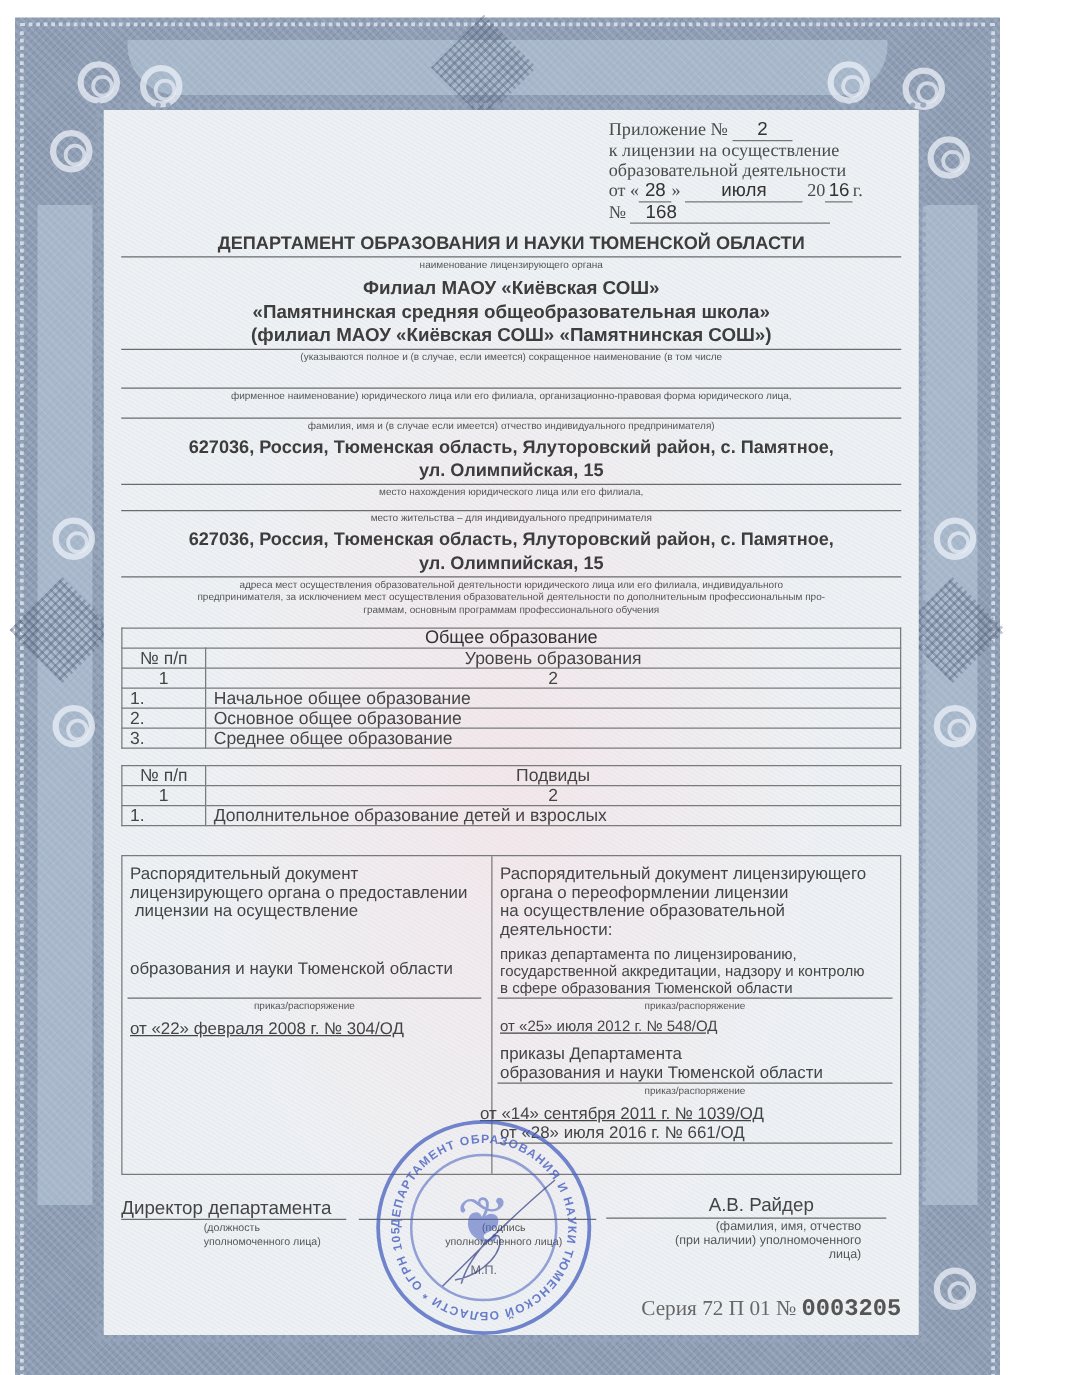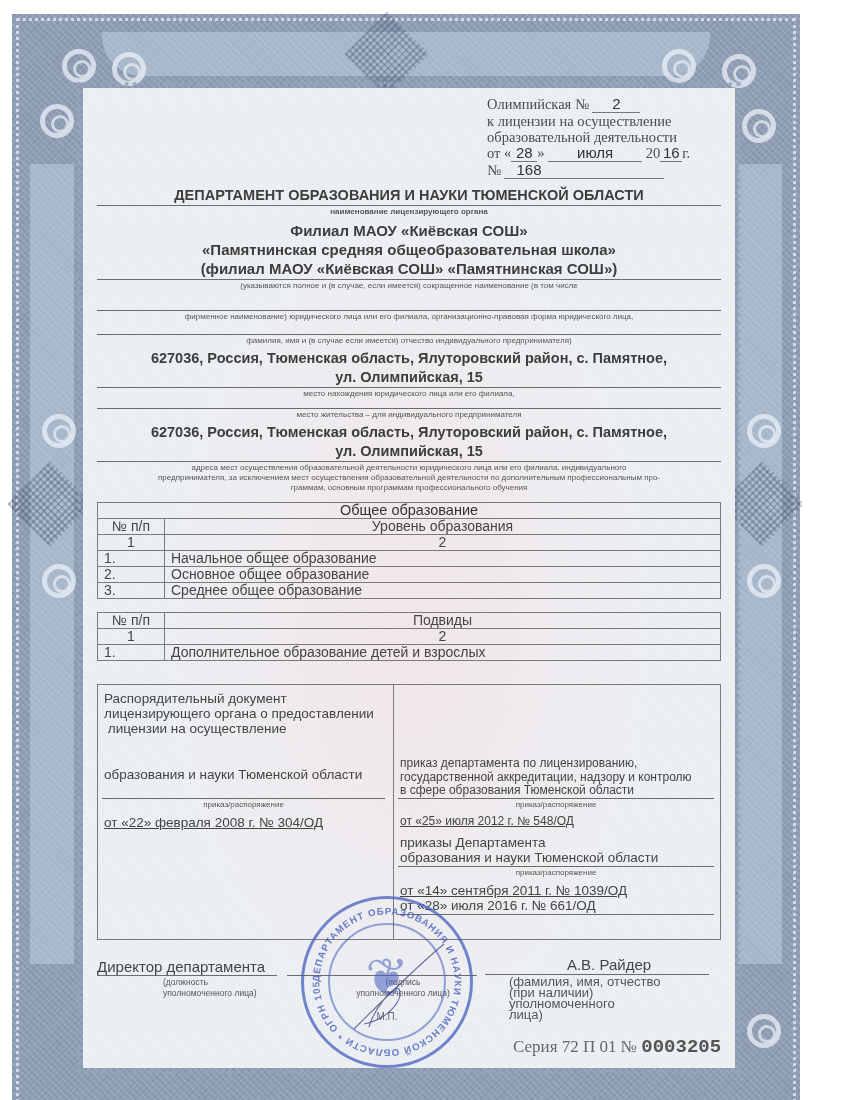--- a/index.html
+++ b/index.html
@@ -103,39 +103,39 @@
   <div class="scroll" style="left:30px;top:550px;"></div>
   <div class="scroll" style="left:735px;top:400px;"></div>
   <div class="scroll" style="left:735px;top:550px;"></div>
   <div class="scroll" style="left:735px;top:1000px;"></div>
 </div>
 
 <div class="panel">
 
   <div class="abs serif appendix">
     <div>
-      <span>Олимпийская №</span>
+      <span>Приложение №</span>
       <span class="fill" style="width:48px;">2</span>
     </div>
     <div>к лицензии на осуществление</div>
     <div>образовательной деятельности</div>
     <div>
       <span>от «</span><span class="fill" style="width:26px;">28</span><span>»</span>
       <span class="fill" style="width:94px;">июля</span>
       <span>20</span><span class="fill" style="width:22px;">16</span><span>г.</span>
     </div>
     <div>
       <span>№</span>
       <span class="fill" style="width:160px;text-align:left;padding-left:12px;box-sizing:border-box;">168</span>
     </div>
   </div>
 
   <div class="bold-line" style="top:99px;font-size:14.5px;">ДЕПАРТАМЕНТ ОБРАЗОВАНИЯ И НАУКИ ТЮМЕНСКОЙ ОБЛАСТИ</div>
   <div class="hr" style="top:117px;"></div>
-  <div class="cap" style="top:119px;font-weight:bold;">наименование лицензирующего органа</div>
+  <div class="cap" style="top:119px;">наименование лицензирующего органа</div>
 
   <div class="bold-line" style="top:134px;font-size:15px;">Филиал МАОУ «Киёвская СОШ»</div>
   <div class="bold-line" style="top:153px;font-size:15px;">«Памятнинская средняя общеобразовательная школа»</div>
   <div class="bold-line" style="top:172px;font-size:15px;">(филиал МАОУ «Киёвская СОШ» «Памятнинская СОШ»)</div>
   <div class="hr" style="top:191px;"></div>
   <div class="cap" style="top:193px;">(указываются полное и (в случае, если имеется) сокращенное наименование (в том числе</div>
   <div class="hr" style="top:222px;"></div>
   <div class="cap" style="top:224px;">фирменное наименование) юридического лица или его филиала, организационно-правовая форма юридического лица,</div>
   <div class="hr" style="top:246px;"></div>
   <div class="cap" style="top:248px;">фамилия, имя и (в случае если имеется) отчество индивидуального предпринимателя)</div>
@@ -207,55 +207,61 @@
       <div>лицензирующего органа о предоставлении</div>
       <div style="white-space:pre;"> лицензии на осуществление</div>
     </div>
     <div class="otext" style="left:6px;top:82px;">
       <div>образования и науки Тюменской области</div>
     </div>
     <div class="abs" style="left:4px;top:113px;width:283px;border-top:1px solid #6b6b6b;"></div>
     <div class="abs" style="left:4px;top:115px;width:283px;text-align:center;font-size:8px;color:#555;">приказ/распоряжение</div>
     <div class="otext uline" style="left:6px;top:130px;">от «22» февраля 2008 г. № 304/ОД</div>
 
+    <div class="otext" style="left:302px;top:6px;">
+      <div>Распорядительный документ лицензирующего</div>
+      <div>органа о переоформлении лицензии</div>
+      <div>на осуществление образовательной</div>
+      <div>деятельности:</div>
+    </div>
     <div class="otext sm" style="left:302px;top:72px;">
       <div>приказ департамента по лицензированию,</div>
       <div>государственной аккредитации, надзору и контролю</div>
       <div>в сфере образования Тюменской области</div>
     </div>
     <div class="abs" style="left:300px;top:113px;width:316px;border-top:1px solid #6b6b6b;"></div>
     <div class="abs" style="left:300px;top:115px;width:316px;text-align:center;font-size:8px;color:#555;">приказ/распоряжение</div>
     <div class="otext sm uline" style="left:302px;top:130px;">от «25» июля 2012 г. № 548/ОД</div>
     <div class="otext" style="left:302px;top:150px;">
       <div>приказы Департамента</div>
       <div>образования и науки Тюменской области</div>
     </div>
     <div class="abs" style="left:300px;top:181px;width:316px;border-top:1px solid #6b6b6b;"></div>
     <div class="abs" style="left:300px;top:183px;width:316px;text-align:center;font-size:8px;color:#555;">приказ/распоряжение</div>
-    <div class="otext uline" style="left:302px;top:198px;">от «14» сентября 2011 г. № 1039/ОД</div>
+    <div class="otext uline" style="left:286px;top:198px;">от «14» сентября 2011 г. № 1039/ОД</div>
     <div class="otext" style="left:302px;top:213px;">от «28» июля 2016 г. № 661/ОД</div>
     <div class="abs" style="left:300px;top:229px;width:316px;border-top:1px solid #6b6b6b;"></div>
   </div>
 
   <div class="abs" style="left:14px;top:870px;font-size:15px;color:#444;">Директор департамента</div>
   <div class="abs" style="left:14px;top:887px;width:180px;border-top:1px solid #6b6b6b;"></div>
   <div class="abs" style="left:80px;top:889px;width:120px;text-align:left;font-size:8.5px;line-height:11px;color:#555;">
     <div>(должность</div>
     <div>уполномоченного лица)</div>
   </div>
 
   <div class="abs" style="left:204px;top:887px;width:190px;border-top:1px solid #6b6b6b;"></div>
   <div class="abs" style="left:250px;top:889px;width:140px;text-align:center;font-size:8.5px;line-height:11px;color:#555;">
     <div>(подпись</div>
     <div>уполномоченного лица)</div>
   </div>
 
   <div class="abs" style="left:446px;top:868px;width:160px;text-align:center;font-size:15px;color:#444;">А.В. Райдер</div>
   <div class="abs" style="left:402px;top:886px;width:224px;border-top:1px solid #6b6b6b;"></div>
-  <div class="abs" style="left:426px;top:888px;width:160px;text-align:left;font-size:13px;line-height:11px;color:#555;">
+  <div class="abs" style="left:446px;top:888px;width:160px;text-align:right;font-size:10px;line-height:11px;color:#555;">
     <div>(фамилия, имя, отчество</div>
     <div>(при наличии) уполномоченного</div>
     <div>лица)</div>
   </div>
 
   <div class="stamp">
     <div class="inner"></div>
     <svg class="ring-text" viewBox="0 0 172 172">
       <defs>
           <path id="ringpath" d="M86,86 m-70,0 a70,70 0 1,1 140,0 a70,70 0 1,1 -140,0"></path>

